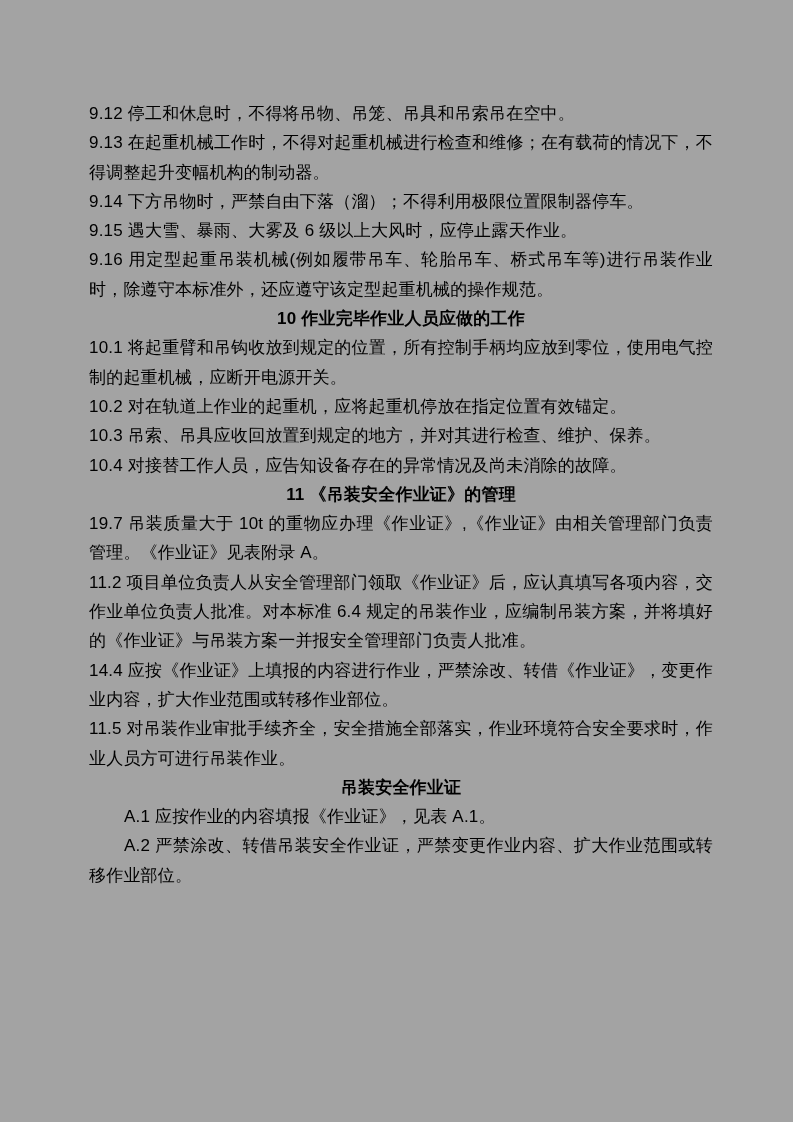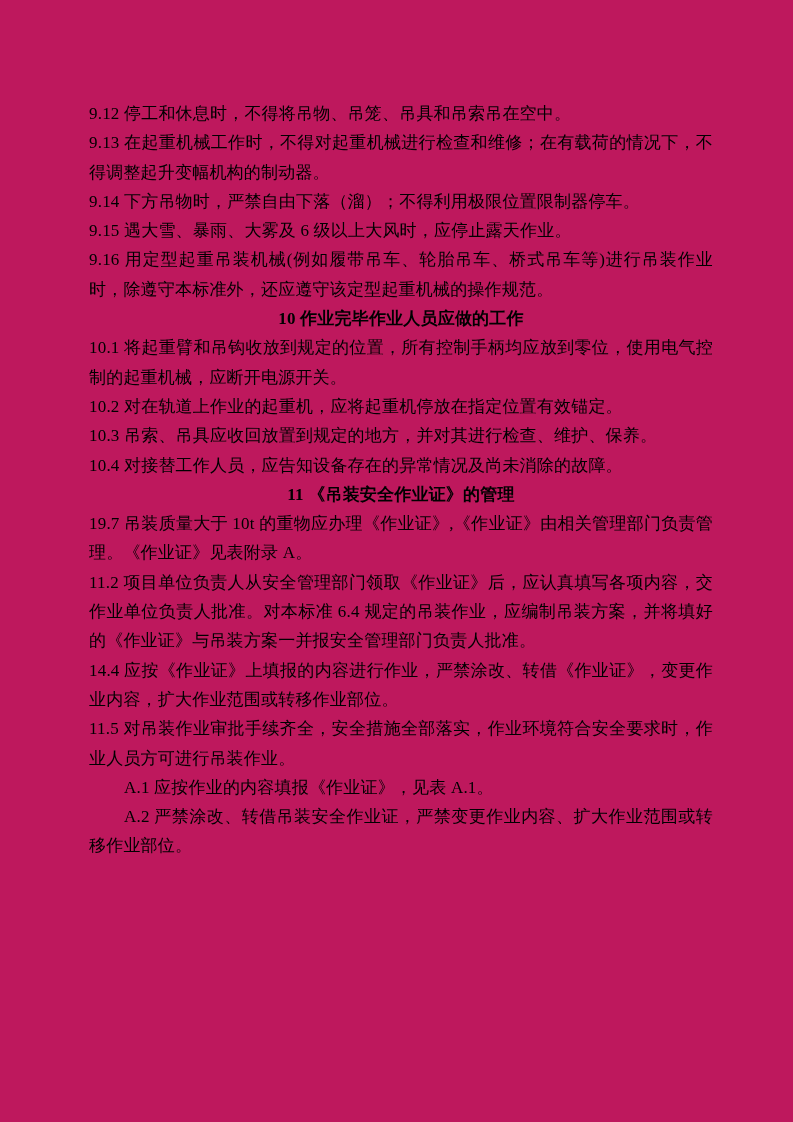--- a/index.html
+++ b/index.html
@@ -4,23 +4,23 @@
 <style>
   html, body {
     margin: 0;
     padding: 0;
     background: #ffffff;
   }
   .page {
     position: relative;
     width: 793px;
     height: 1122px;
-    background: #be185d;
+    background: #a3a3a3;
     overflow: hidden;
-    font-family: Liberation Serif, serif;
+    font-family: Liberation Sans, sans-serif;
     color: #000000;
   }
   .content {
     position: absolute;
     left: 89px;
     top: 99px;
     width: 624px;
   }
   .para {
     margin: 0;
@@ -62,16 +62,17 @@
       <p class="para heading">10 作业完毕作业人员应做的工作</p>
       <p class="para">10.1 将起重臂和吊钩收放到规定的位置，所有控制手柄均应放到零位，使用电气控制的起重机械，应断开电源开关。</p>
       <p class="para">10.2 对在轨道上作业的起重机，应将起重机停放在指定位置有效锚定。</p>
       <p class="para">10.3 吊索、吊具应收回放置到规定的地方，并对其进行检查、维护、保养。</p>
       <p class="para">10.4 对接替工作人员，应告知设备存在的异常情况及尚未消除的故障。</p>
       <p class="para heading">11 《吊装安全作业证》的管理</p>
       <p class="para">19.7 吊装质量大于 10t 的重物应办理《作业证》,《作业证》由相关管理部门负责管理。《作业证》见表附录 A。</p>
       <p class="para">11.2 项目单位负责人从安全管理部门领取《作业证》后，应认真填写各项内容，交作业单位负责人批准。对本标准 6.4 规定的吊装作业，应编制吊装方案，并将填好的《作业证》与吊装方案一并报安全管理部门负责人批准。</p>
       <p class="para">14.4 应按《作业证》上填报的内容进行作业，严禁涂改、转借《作业证》，变更作业内容，扩大作业范围或转移作业部位。</p>
       <p class="para">11.5 对吊装作业审批手续齐全，安全措施全部落实，作业环境符合安全要求时，作业人员方可进行吊装作业。</p>
+      <p class="para appendix-subtitle">吊装安全作业证</p>
       <p class="para indent">A.1 应按作业的内容填报《作业证》，见表 A.1。</p>
       <p class="para indent">A.2 严禁涂改、转借吊装安全作业证，严禁变更作业内容、扩大作业范围或转移作业部位。</p>
     </div>
 </div>
 
 </body></html>

